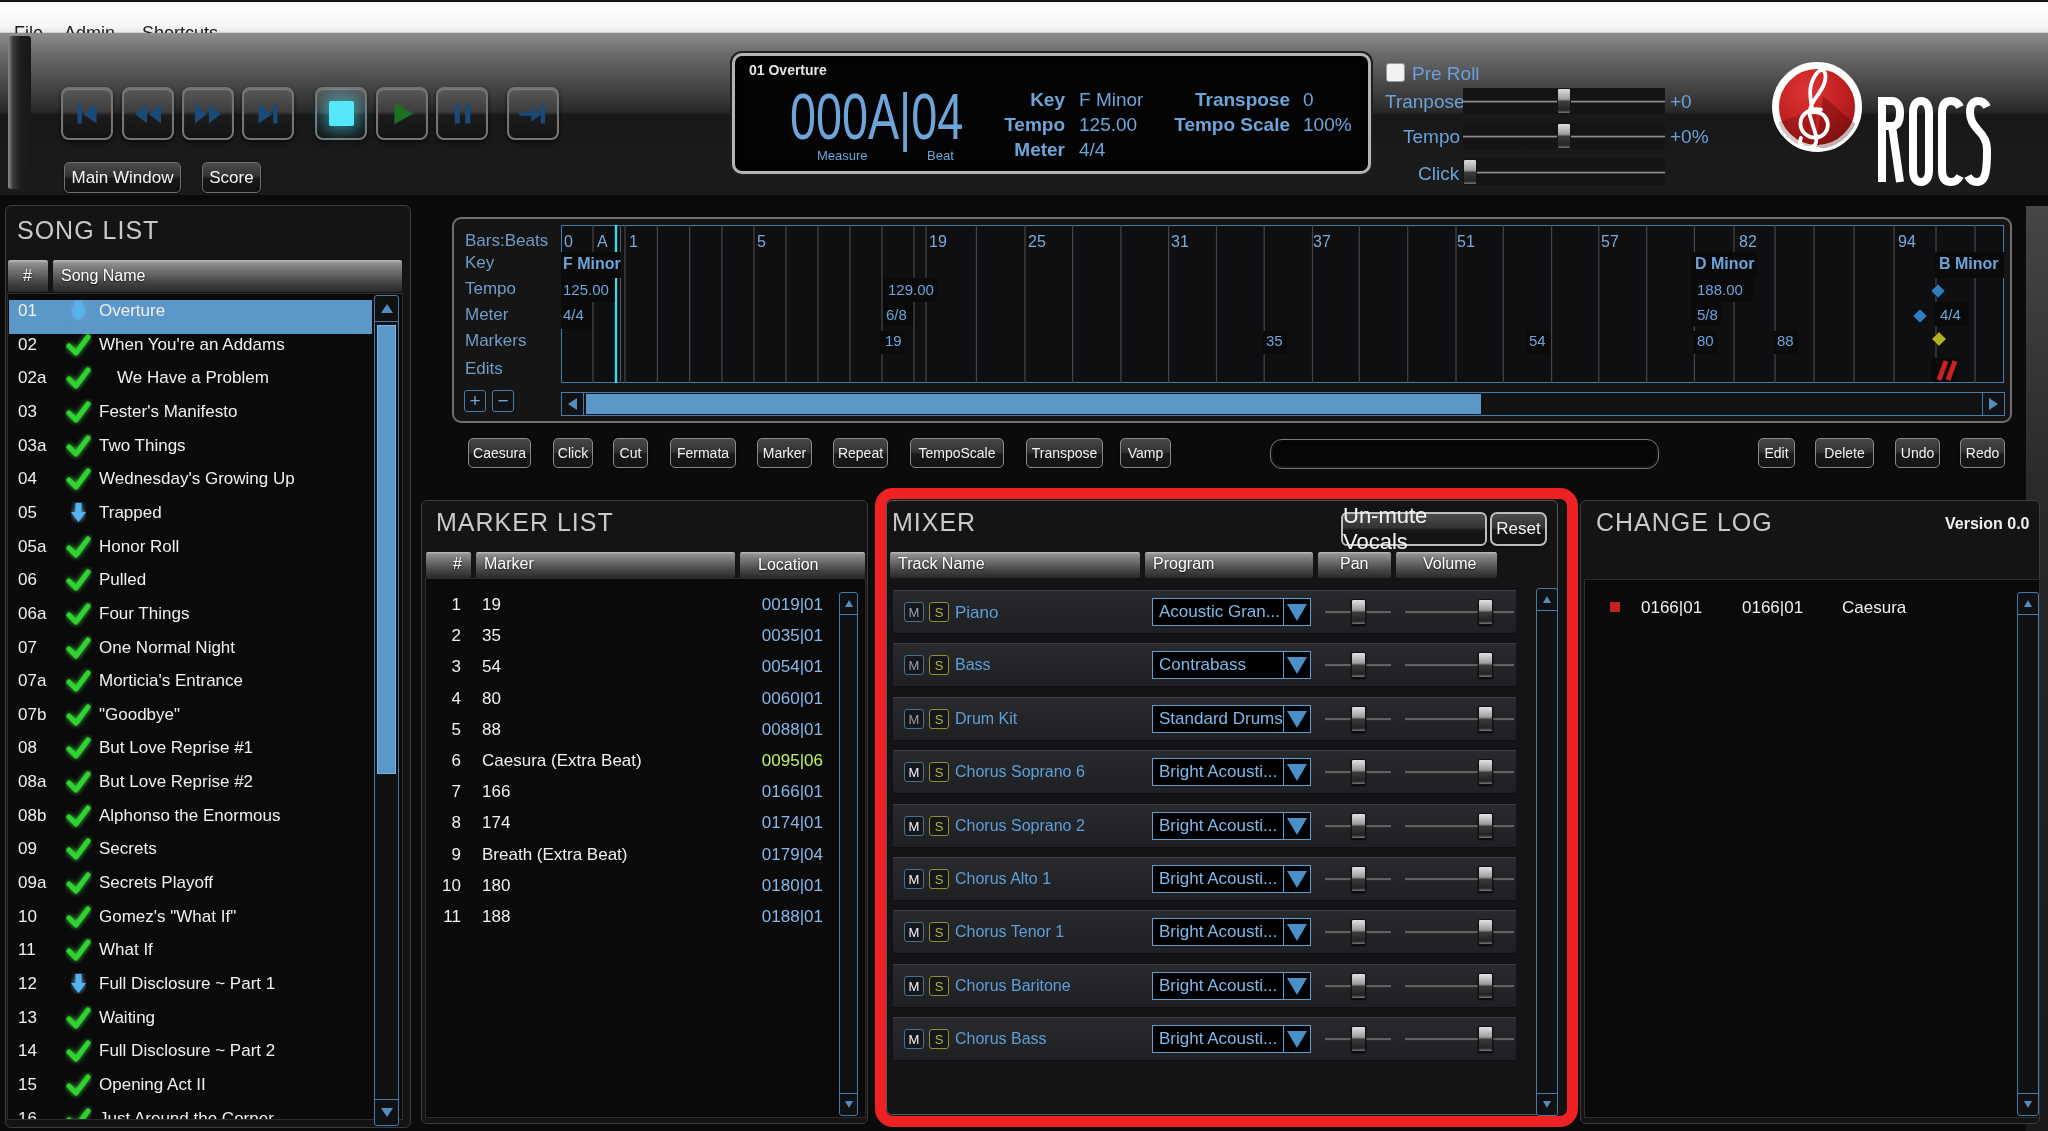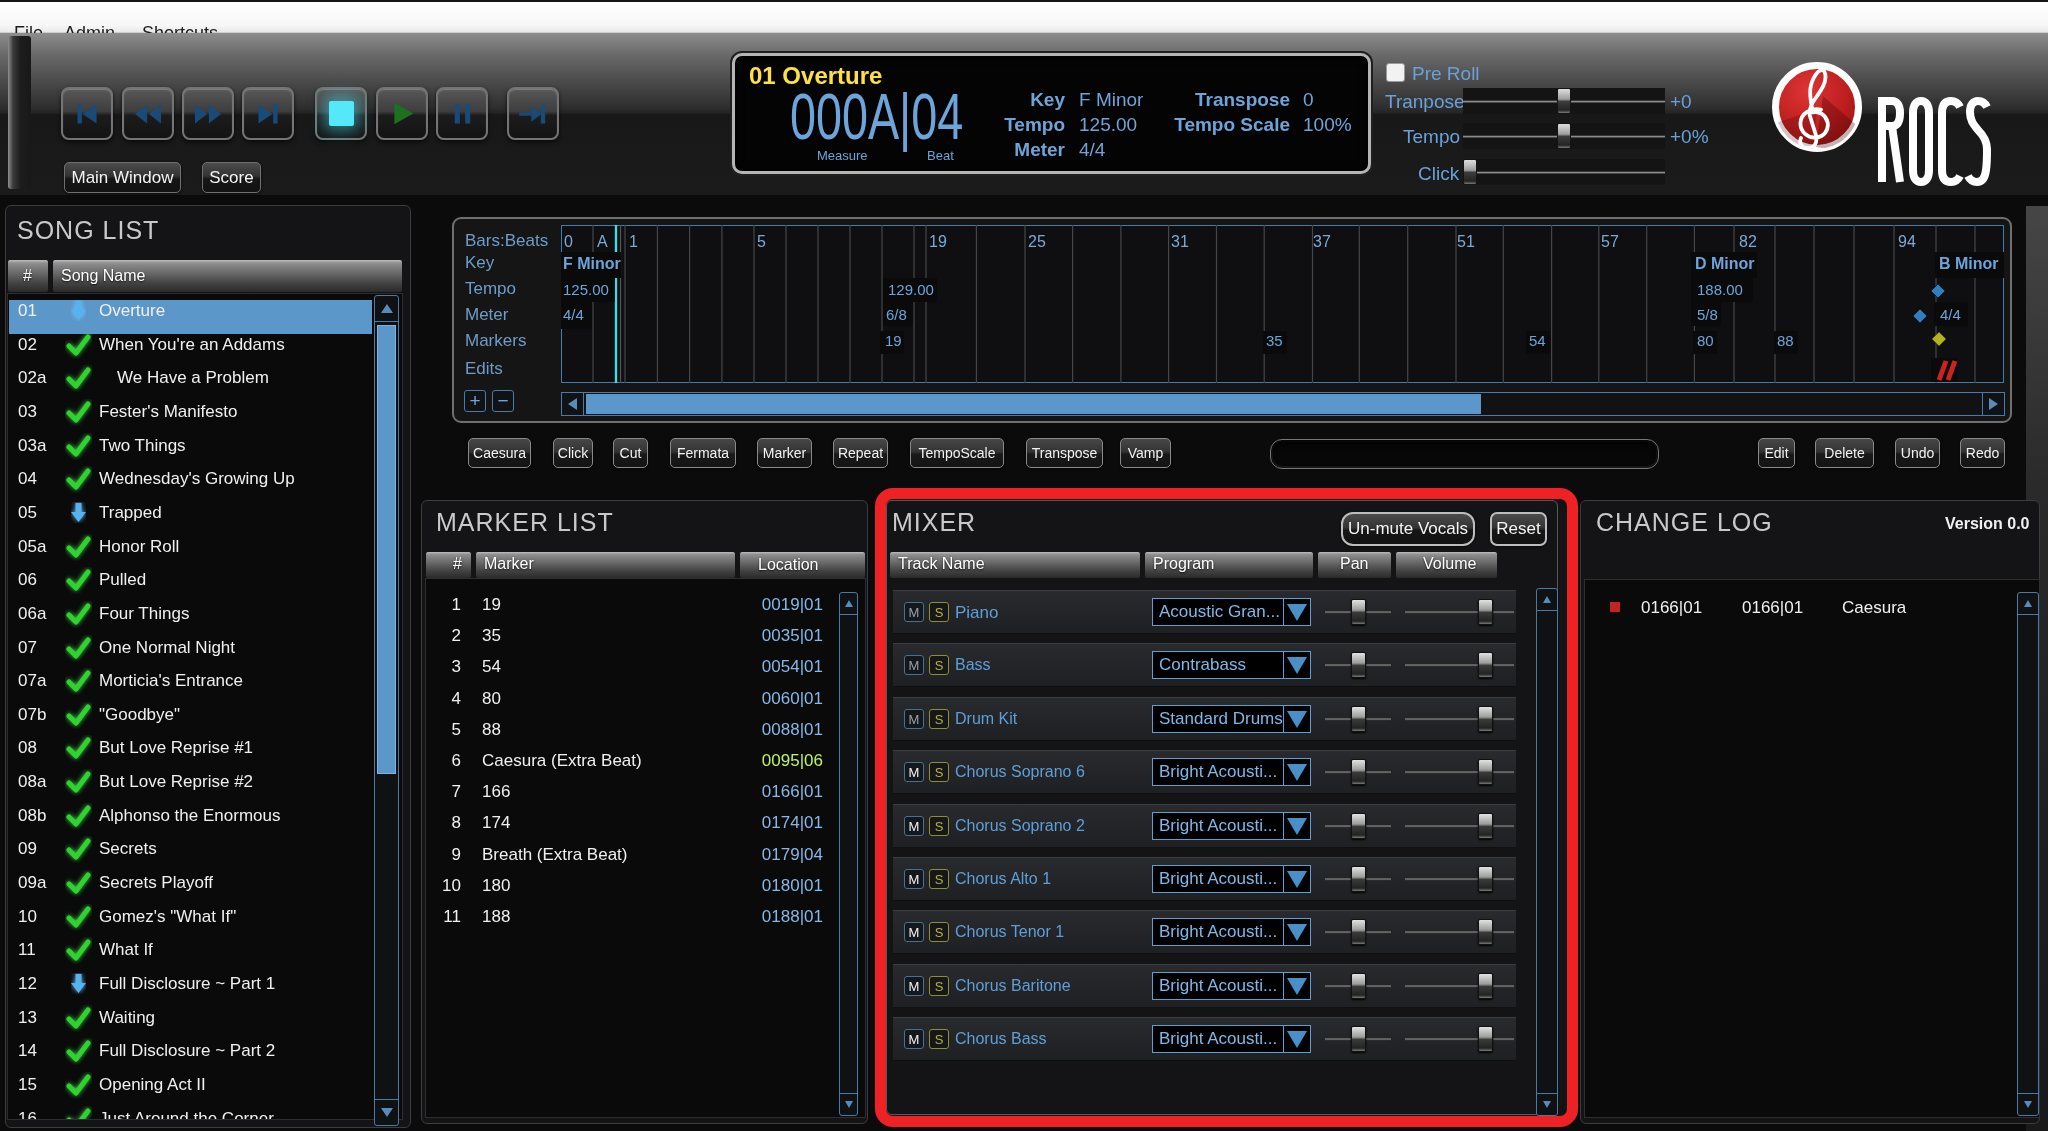--- a/index.html
+++ b/index.html
@@ -123,21 +123,21 @@
           <g fill="#1a4a78">
             <rect x="2" y="13" width="16" height="4"></rect>
             <path d="M16 6 L16 24 L28 15 z"></path>
             <rect x="27" y="4" width="5" height="22"></rect>
           </g>
         </svg>
       </div>
 <div class="smbtn abs" style="left:64px;width:117px">Main Window</div>
 <div class="smbtn abs" style="left:202px;width:59px">Score</div>
 <div id="lcd" class="abs">
-<div class="abs" style="left:14px;top:6px;font-size:24px;font-weight:bold;color:#fde047">01 Overture</div>
+<div class="abs" style="left:14px;top:6px;font-size:14px;font-weight:bold;color:#e5e5e5">01 Overture</div>
 <div class="big">000A|04</div>
 <div class="lbl" style="left:82px;top:92px">Measure</div>
 <div class="lbl" style="left:192px;top:92px">Beat</div>
 <div class="k" style="left:250px;top:33px;width:80px">Key</div>
         <div class="v" style="left:344px;top:33px">F Minor</div>
 <div class="k" style="left:250px;top:58px;width:80px">Tempo</div>
         <div class="v" style="left:344px;top:58px">125.00</div>
 <div class="k" style="left:250px;top:83px;width:80px">Meter</div>
         <div class="v" style="left:344px;top:83px">4/4</div>
 <div class="k" style="left:440px;top:33px;width:115px">Transpose</div>
@@ -512,21 +512,21 @@
       <div class="cell" style="top:0;height:22px;border-bottom:1px solid #4a7aa8">
         <i class="tri-u" style="border-left-width:4.5px;border-right-width:4.5px;border-bottom-width:7.5px"></i>
       </div>
       <div class="cell" style="bottom:0;height:22px;border-top:1px solid #4a7aa8">
         <i class="tri-d" style="border-left-width:4.5px;border-right-width:4.5px;border-top-width:7.5px"></i>
       </div>
     </div>
 <div class="abs" style="left:875px;top:488px;width:703px;height:639px;border:11px solid #ee2125;border-radius:18px;background:#131315"></div>
 <div class="abs" style="left:886px;top:500px;width:672px;height:615px;border:1px solid #58585a;border-radius:6px;background:#141416"></div>
 <div class="ptitle" style="left:892px;top:508px;font-size:25px">MIXER</div>
-<div class="smbtn abs" style="left:1341px;top:512px;width:134px;height:34px;border:2px solid #bdbdbd;border-radius:12px;font-size:17px">Un-mute Vocals</div>
+<div class="smbtn abs" style="left:1341px;top:512px;width:146px;height:34px;border:2px solid #bdbdbd;border-radius:6px;font-size:22px">Un-mute Vocals</div>
 <div class="smbtn abs" style="left:1490px;top:512px;width:57px;height:34px;border:2px solid #bdbdbd;border-radius:7px;font-size:17px">Reset</div>
 <div class="abs" style="left:889px;top:551px;width:667px;height:28px">
       <div class="hcell" style="left:0px;width:252px">
         <span style="position:absolute;left:8px;top:3px">Track Name</span>
       </div>
       <div class="hcell" style="left:255px;width:170px">
         <span style="position:absolute;left:8px;top:3px">Program</span>
       </div>
       <div class="hcell" style="left:428px;width:75px">
         <span style="position:absolute;left:22px;top:3px">Pan</span>

